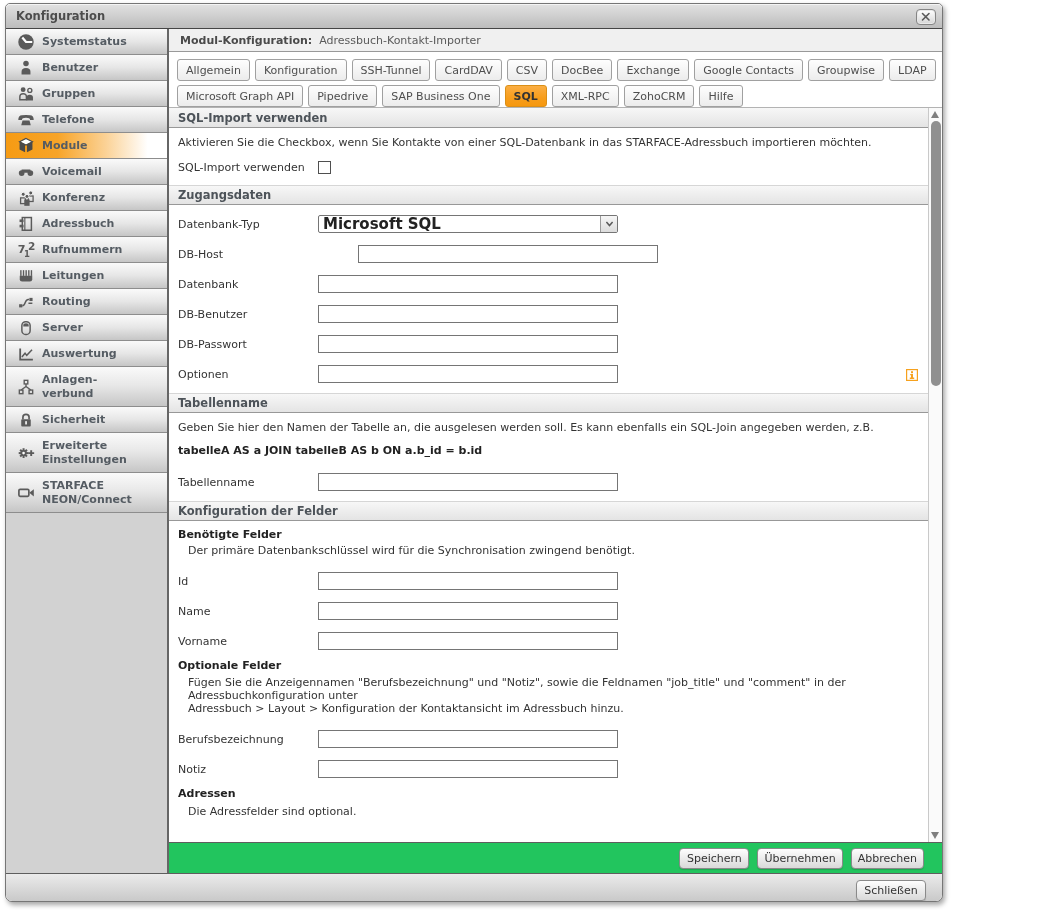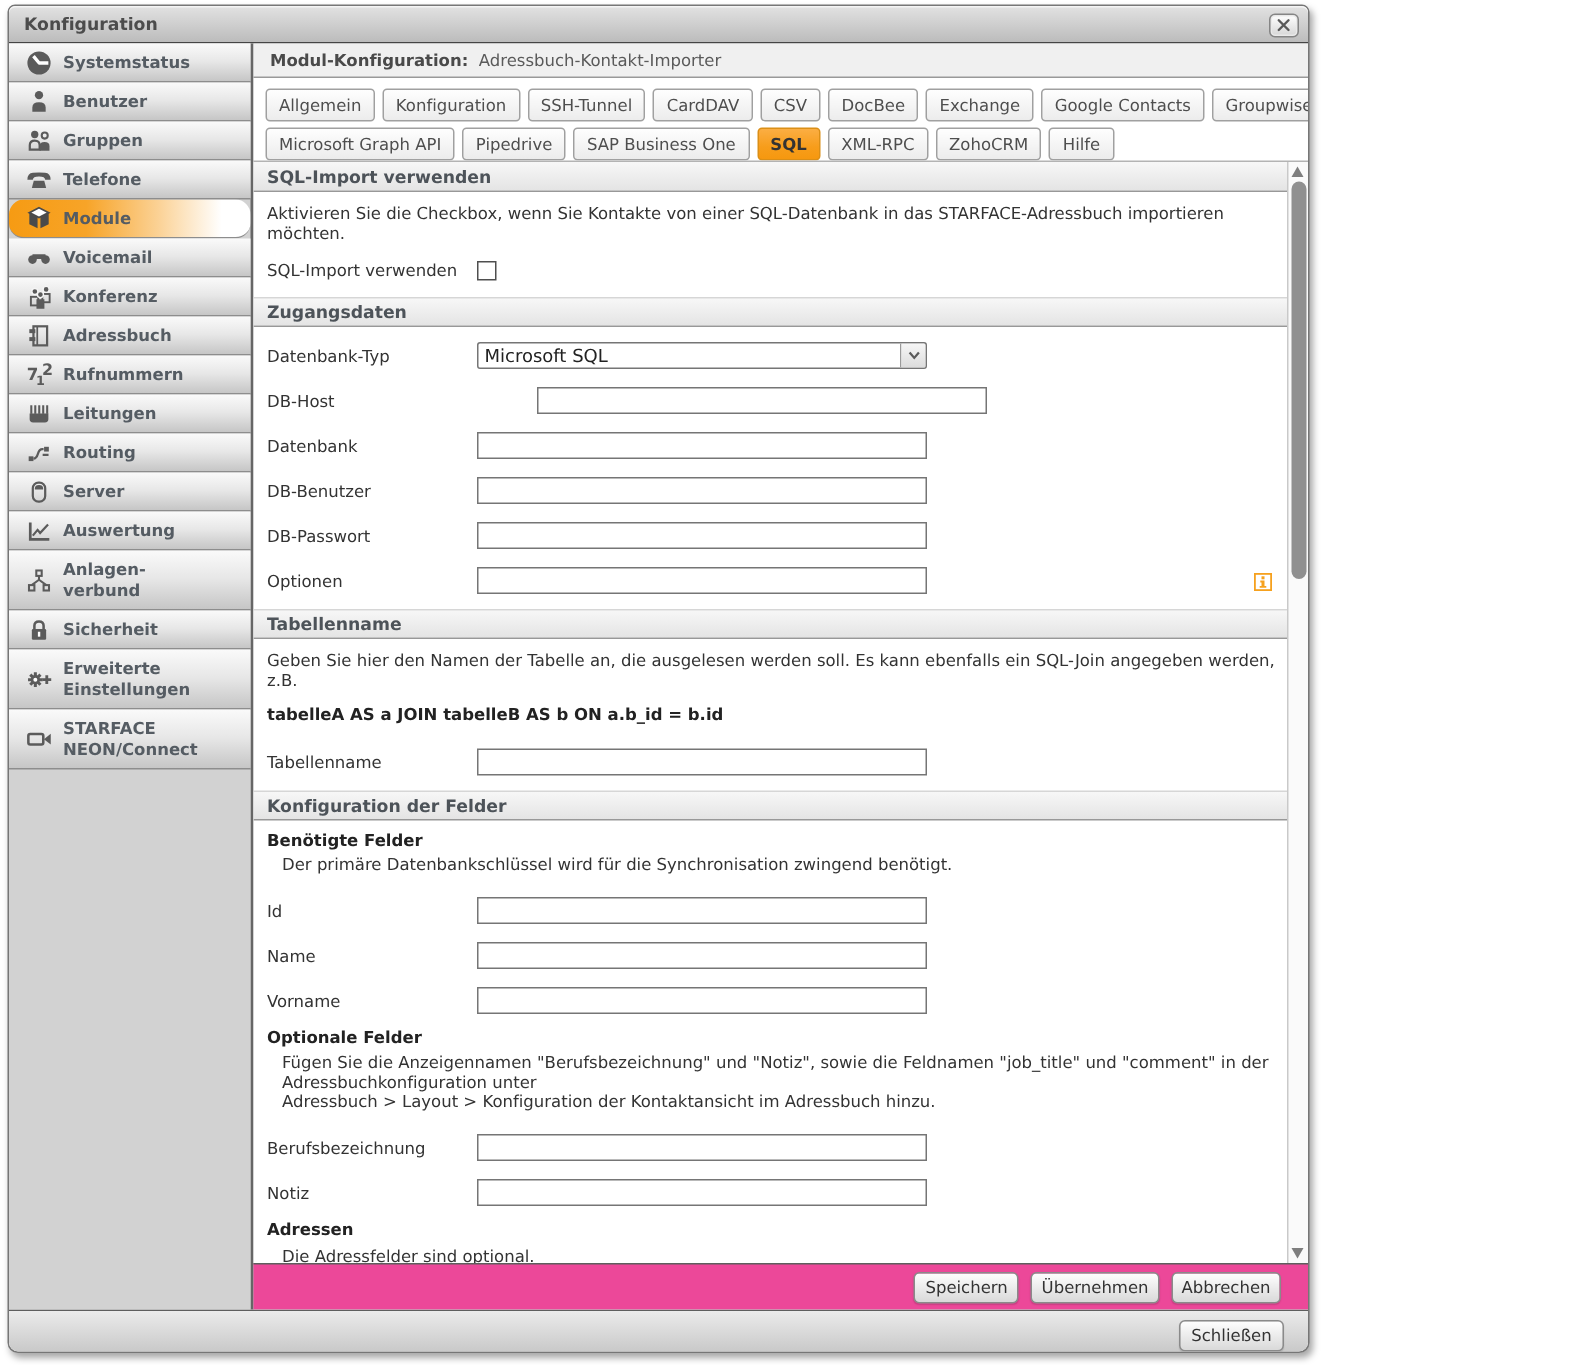--- a/index.html
+++ b/index.html
@@ -5,21 +5,21 @@
   * { box-sizing: border-box; margin: 0; padding: 0; }
   html,body { width:1064px; height:910px; }
   body {
     background:#ffffff;
     font-family:"DejaVu Sans", sans-serif;
     font-variant-ligatures: none;
     position:relative; overflow:hidden;
     -webkit-font-smoothing: antialiased;
   }
   .window {
-    position:absolute; left:5px; top:3px; width:868px; height:899px;
+    position:absolute; left:5px; top:3px; width:938px; height:899px;
     border:1px solid #767676; border-radius:5px 5px 7px 7px;
     box-shadow:2px 3px 5px rgba(0,0,0,.35);
     display:flex; flex-direction:column; background:#fff; overflow:hidden;
   }
   
   .titlebar {
     height:25px; flex:0 0 25px;
     background:linear-gradient(#e2e2e2, #cdcdcd 55%, #bcbcbc);
     border-bottom:1px solid #454545;
     border-radius:4px 4px 0 0;
@@ -38,21 +38,21 @@
   .window-body { flex:1 1 auto; display:flex; min-height:0; }
   
   .sidebar { width:163px; flex:0 0 163px; border-right:2px solid #666666; background:#d2d2d2; display:flex; flex-direction:column; }
   .nav-item {
     position:relative; height:26px; flex:0 0 26px;
     border-bottom:1px solid #8d8d8d;
     background:linear-gradient(#fafafa, #e7e7e7 48%, #c6c6c6);
     display:flex; align-items:center; padding-left:11px;
   }
   .nav-item.two { height:40px; flex:0 0 40px; }
-  .nav-item.active { background:linear-gradient(90deg, #f69b13 0%, #f7a428 32%, #fbd296 62%, #ffffff 88%);border-radius:10px; }
+  .nav-item.active { background:linear-gradient(90deg, #f69b13 0%, #f7a428 32%, #fbd296 62%, #ffffff 88%); }
   .nav-icon { width:18px; height:18px; flex:0 0 18px; margin-right:7px; }
   .nav-icon svg { display:block; }
   .nav-label { font-size:11px; font-weight:bold; color:#555c63; line-height:14px; white-space:pre-line; }
   .sidebar-fill { flex:1 1 auto; background:#d2d2d2; }
   
   .main { flex:1 1 auto; display:flex; flex-direction:column; min-width:0; }
   .module-header {
     height:23px; flex:0 0 23px; background:#f0f0f0; border-bottom:1px solid #999999;
     display:flex; align-items:center; padding-left:11px; font-size:11px;
   }
@@ -86,38 +86,38 @@
   .form-row { display:flex; align-items:flex-start; margin-left:9px; position:relative; }
   .fr-label { width:140px; flex:0 0 140px; font-size:11px; color:#333333; padding-top:3px; }
   .fr-label.cb { padding-top:0px; }
   input.fr-input {
     width:300px; height:18px; border:1px solid #757575; background:#fff;
     font-family:"DejaVu Sans",sans-serif; font-size:11px; color:#222; padding:0 3px;
     border-radius:0; outline:none;
   }
   
   .fr-select { width:300px; height:18px; border:1px solid #757575; border-radius:2px; background:#fff; position:relative; display:flex; align-items:center; }
-  .fr-select .sel-text { font-size:12px; color:#222; padding-left:4px; }
+  .fr-select .sel-text { font-size:15px; color:#222; padding-left:4px;font-weight:bold; }
   .sel-btn {
     position:absolute; right:0px; top:0px; bottom:0px; width:17px;
     background:linear-gradient(#f6f6f6,#dcdcdc);
     border-left:1px solid #9a9a9a; border-radius:0 1px 1px 0;
     display:flex; align-items:center; justify-content:center;
   }
   .cbx { width:13px; height:13px; border:1.5px solid #4f4f4f; background:#fff; position:relative; }
   .cbx svg { position:absolute; left:-0.5px; top:-1px; overflow:visible; }
   .info-ic { position:absolute; right:10px; top:1px; width:12px; height:12px; }
   
   .scrollbar { position:absolute; top:0; right:0; bottom:0; width:14px; background:#fafafa; border-left:1px solid #c9c9c9; }
   .sb-up { position:absolute; top:3px; left:2px; width:0; height:0; border-left:4.5px solid transparent; border-right:4.5px solid transparent; border-bottom:7px solid #7e7e7e; }
   .sb-down { position:absolute; bottom:3px; left:2px; width:0; height:0; border-left:4.5px solid transparent; border-right:4.5px solid transparent; border-top:7px solid #7e7e7e; }
   .sb-thumb { position:absolute; top:13px; left:1.5px; width:10px; height:265px; background:#909090; border-radius:5.5px; }
   
   .btnbar {
-    flex:0 0 31px; height:31px; border-top:1px solid #5e5e5e; background:#ec4899;
+    flex:0 0 31px; height:31px; border-top:1px solid #5e5e5e; background:#22c55e;
     display:flex; align-items:center; justify-content:flex-end; gap:8px; padding-right:18px;
   }
   .btn {
     height:21px; border:1px solid #8a8a8a; border-radius:4px;
     background:linear-gradient(#fefefe,#d9d9d9);
     font-family:"DejaVu Sans",sans-serif; font-size:11px; color:#333333;
     padding:0 6px; display:flex; align-items:center; justify-content:center; min-width:70px;
     box-shadow:0 1px 1px rgba(0,0,0,.15);
   }
   .bottombar {

